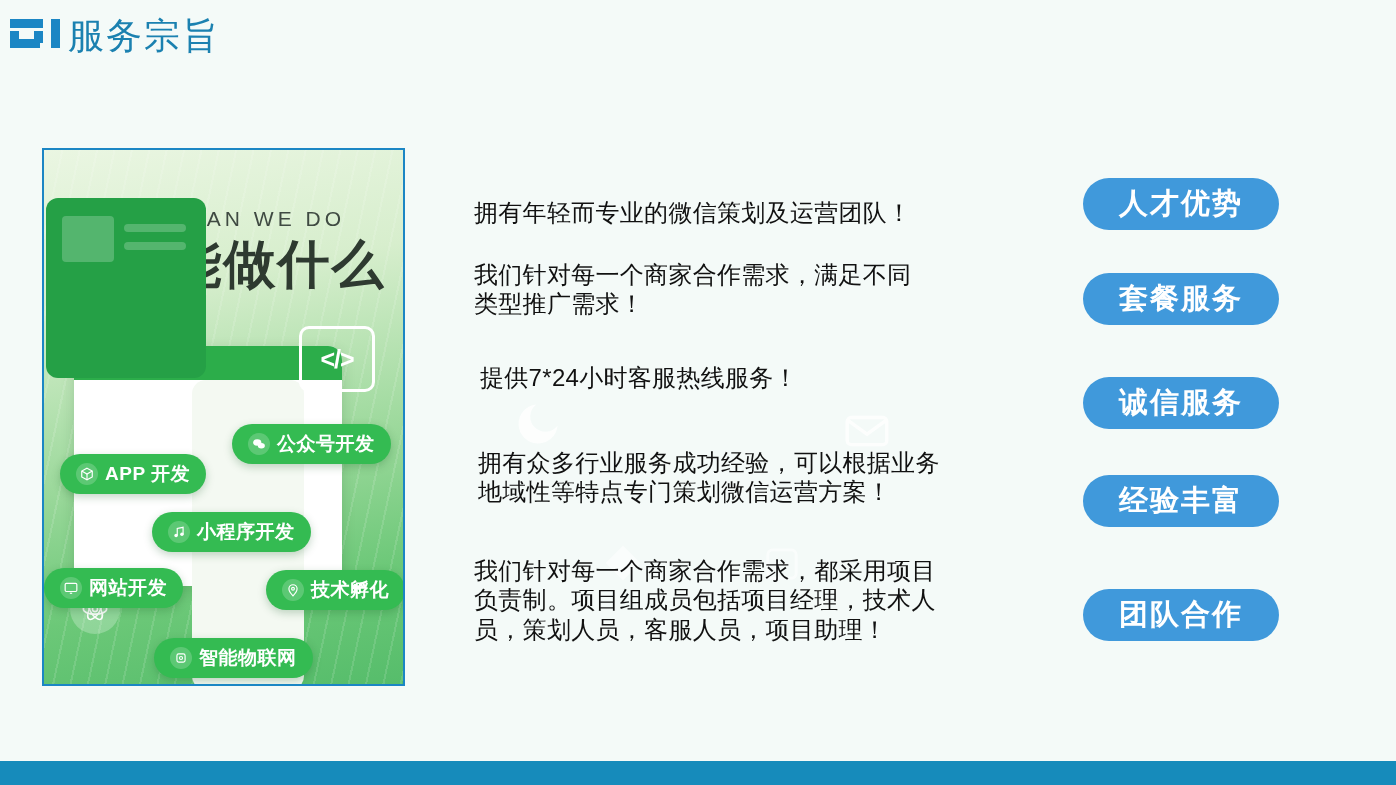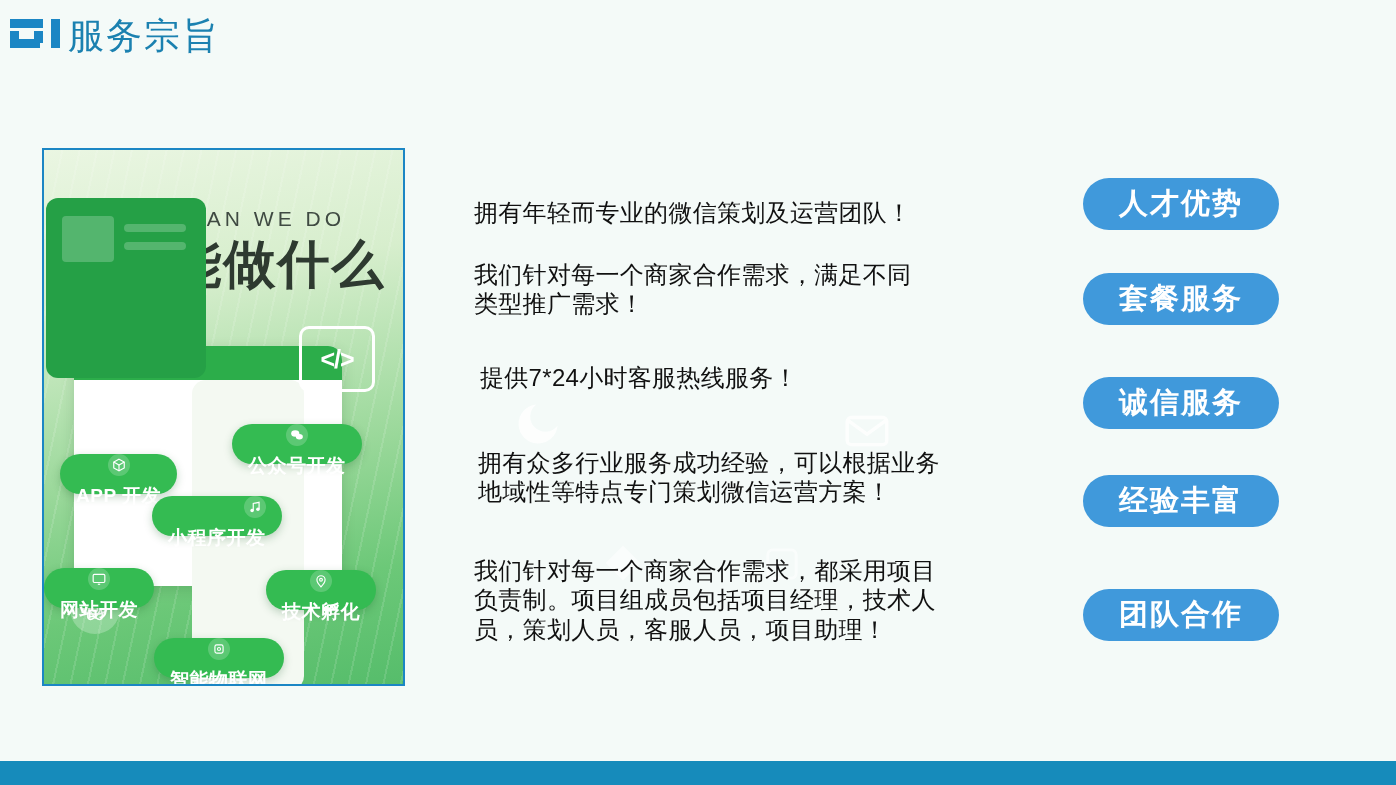--- a/index.html
+++ b/index.html
@@ -91,32 +91,31 @@
     display:flex;align-items:center;justify-content:center;color:#fff;
   }
 
   .tag{
     position:absolute;height:40px;border-radius:20px;
     background:#34bb52;color:#ffffff;
     display:flex;align-items:center;gap:7px;
     padding:0 16px;white-space:nowrap;
     font-size:19px;font-weight:700;letter-spacing:.5px;
     box-shadow:0 3px 9px rgba(20,90,35,.25);
-    flex-direction:column;
   }
   .tag .ticon{
     width:22px;height:22px;border-radius:50%;
     background:rgba(255,255,255,.2);
     display:flex;align-items:center;justify-content:center;
     flex:0 0 auto;color:#fff;
   }
   .tag .ticon svg{display:block;}
   .t-gzh {left:188px;top:274px;}
   .t-app {left:16px;top:304px;}
-  .t-xcx {left:108px;top:346px;align-items:flex-end;}
+  .t-xcx {left:108px;top:362px;}
   .t-web {left:0px;top:418px;}
   .t-jsfh{left:222px;top:420px;}
   .t-iot {left:110px;top:488px;text-align:right;}
 
   
   .copy{position:absolute;left:474px;top:160px;width:480px;}
   .para{
     font-size:24px;line-height:1.22;color:#111111;
     letter-spacing:.3px;
   }

